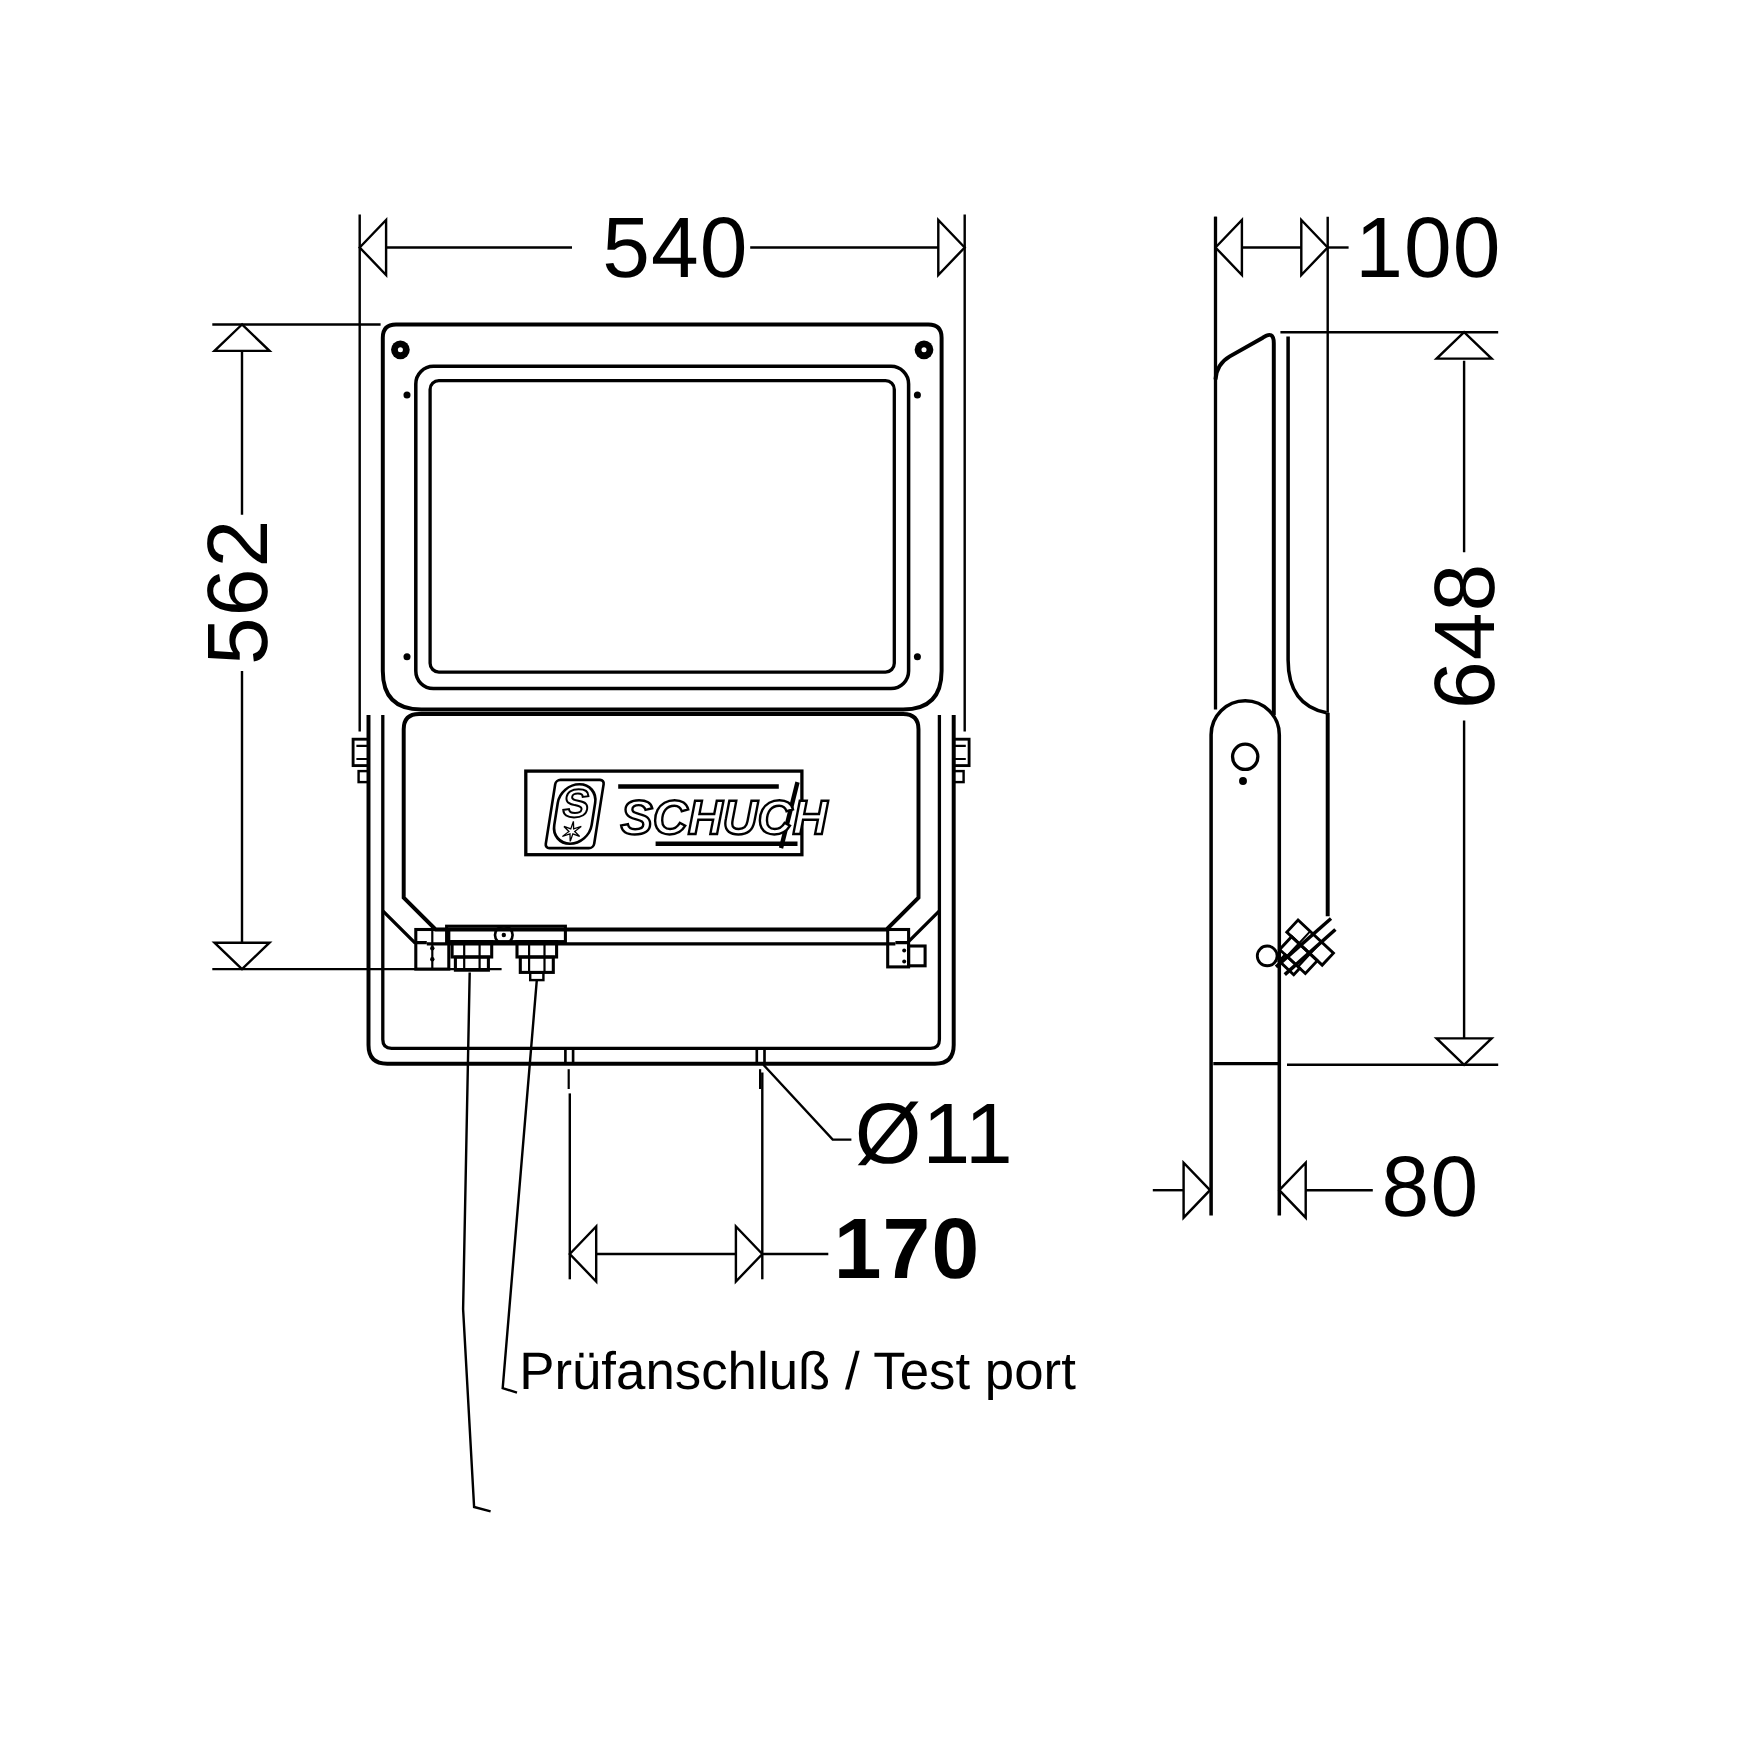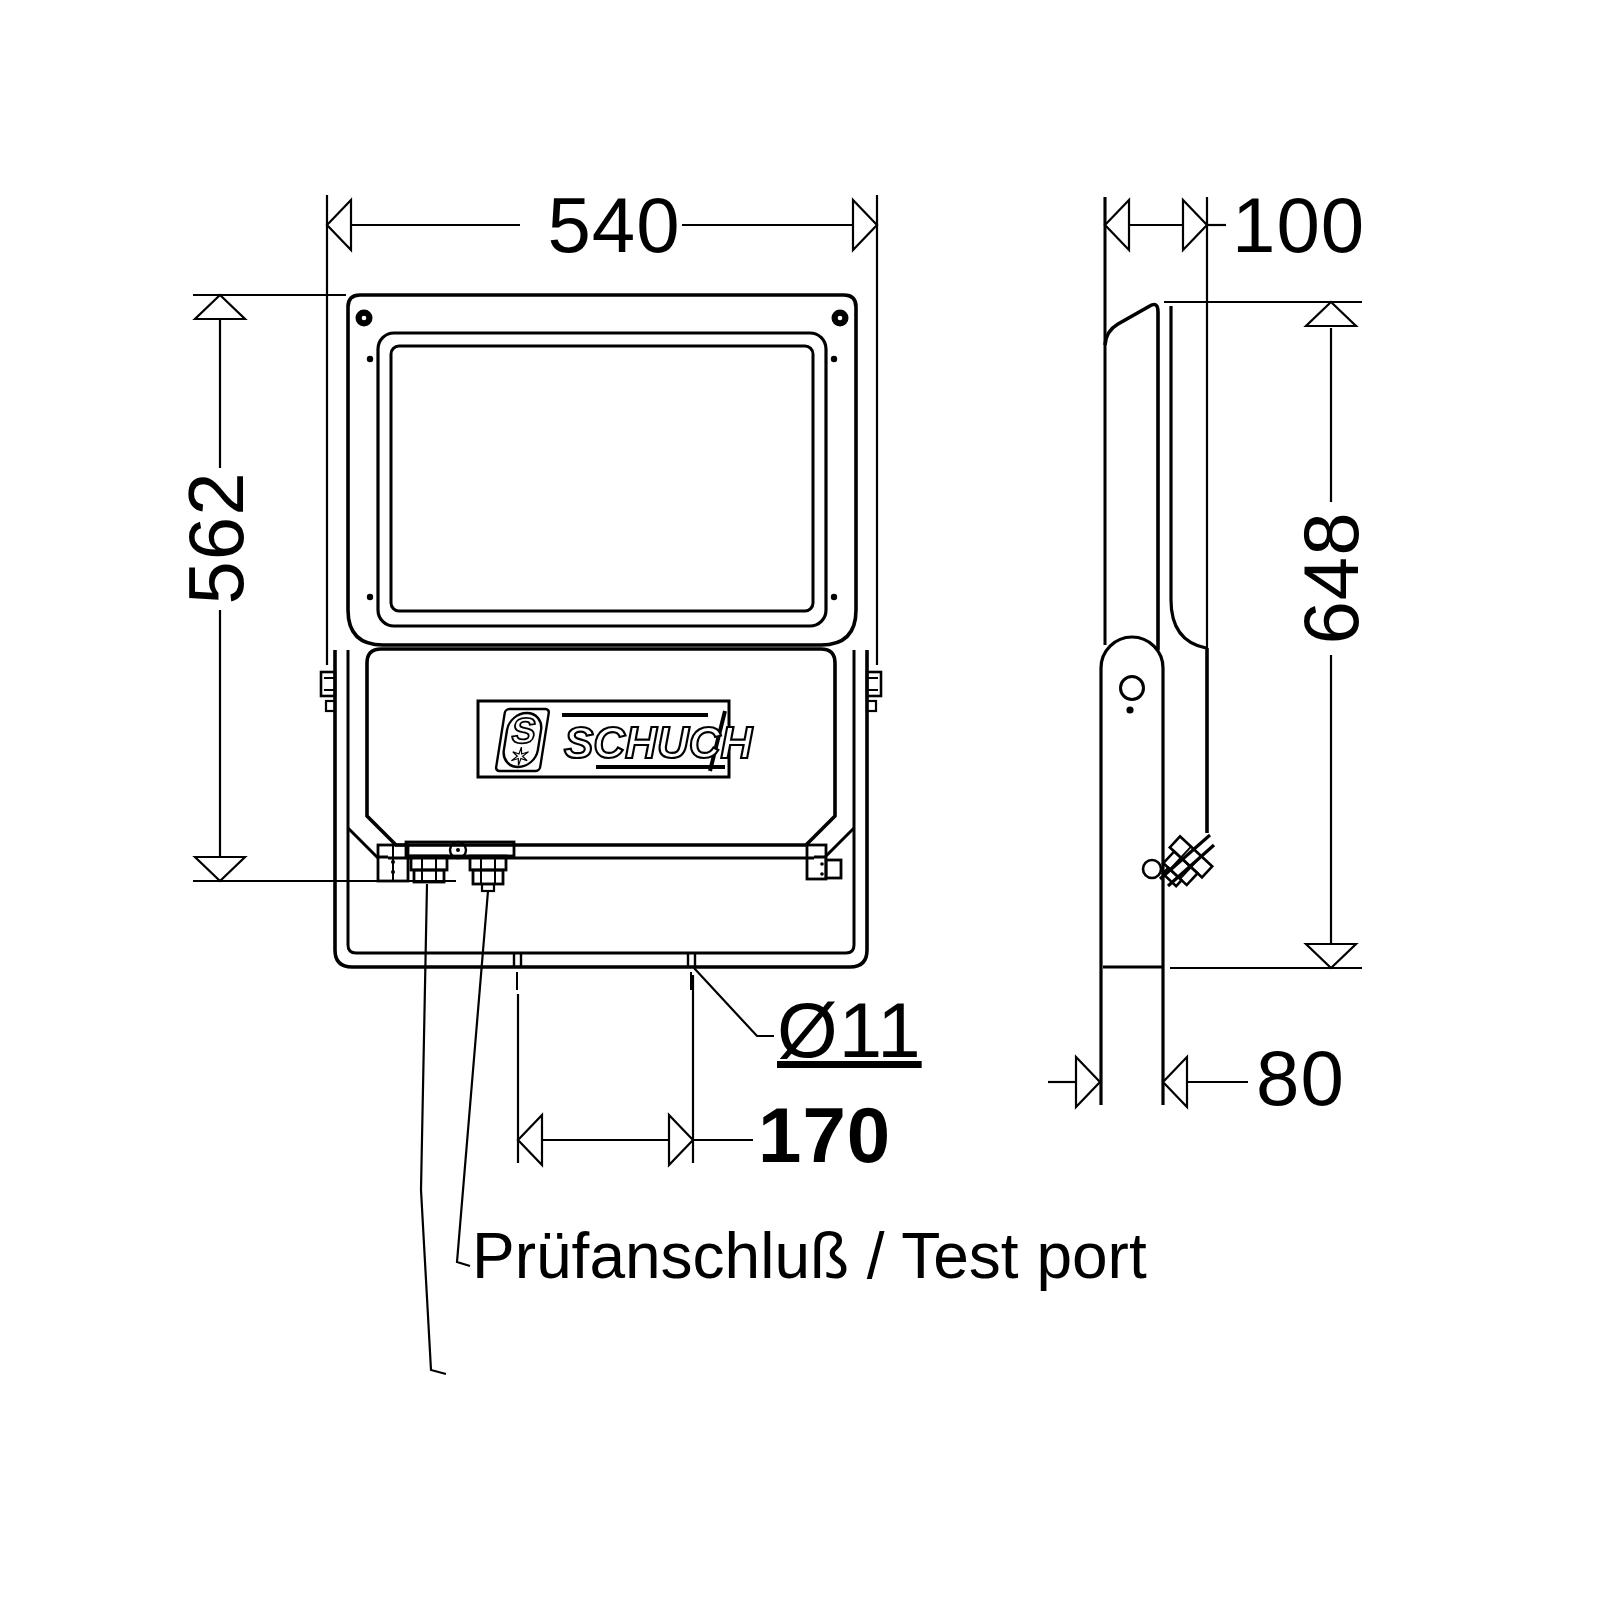--- a/index.html
+++ b/index.html
@@ -17,21 +17,21 @@
     font-size:78px;
     line-height:1;
     white-space:nowrap;
     color:#000;
     letter-spacing:1px;
   }
   .dim-text.centered{transform:translateX(-50%);}
   .dim-text.rot{transform:translate(-50%,-50%) rotate(-90deg);}
   .note-text{
     position:absolute;
-    font-size:64px;
+    font-size:48px;
     line-height:1;
     white-space:nowrap;
     color:#000;
   }
 </style>
 </head>
 <body>
 
 <div id="canvas">
 
@@ -213,21 +213,21 @@
   </svg>
 
   <span class="dim-text centered" style="left:600px;top:186px;margin-left:14px;">540</span>
 
   <span class="dim-text" style="left:1232px;top:186px;">100</span>
 
   <span class="dim-text rot" style="left:216px;top:538px;">562</span>
 
   <span class="dim-text rot" style="left:1331px;top:578px;">648</span>
 
-  <span class="dim-text" style="left:777px;top:991px;text-decoration:underline;">Ø11</span>
+  <span class="dim-text" style="left:777px;top:991px;">Ø11</span>
 
   <span class="dim-text" style="left:758px;top:1096px;font-weight:bold;">170</span>
 
   <span class="dim-text" style="left:1256px;top:1039px;">80</span>
 
   <span class="note-text" style="left:472px;top:1224px;">Prüfanschluß / Test port</span>
 
 
 </div>
 

